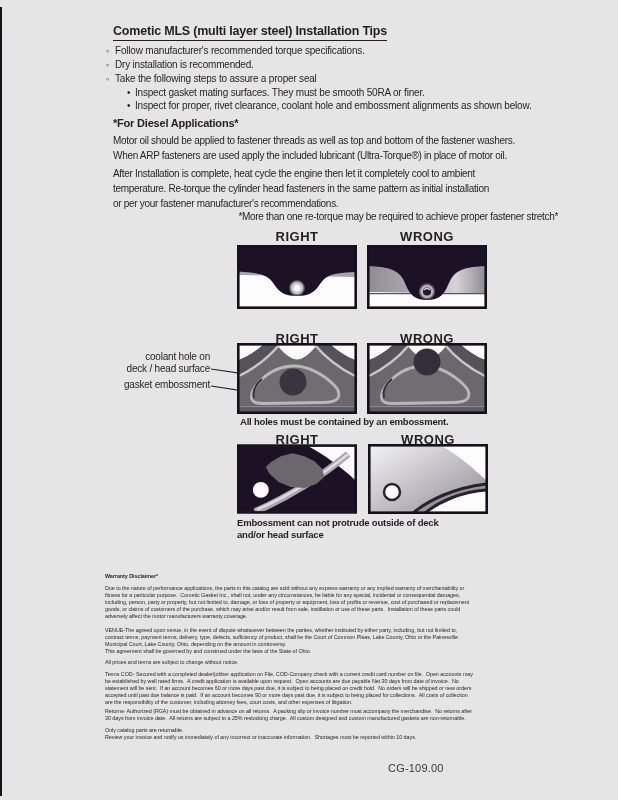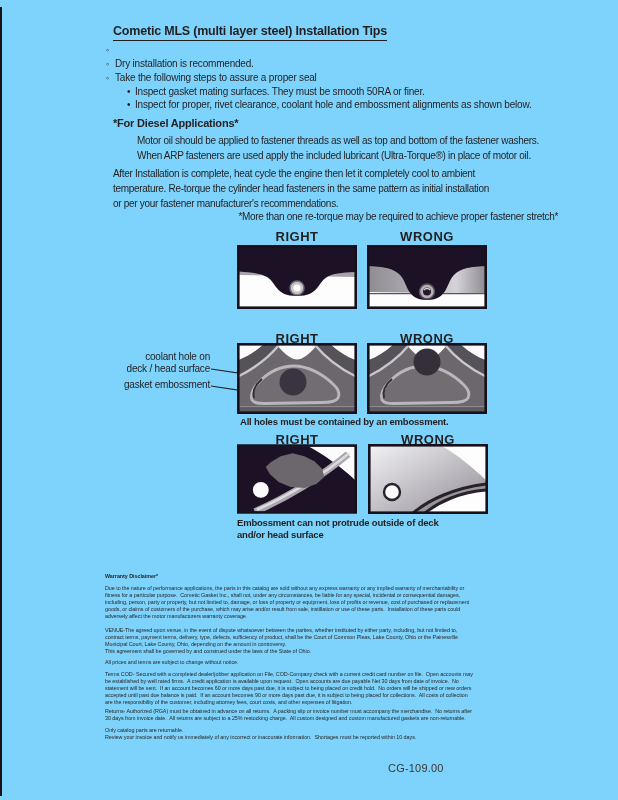--- a/index.html
+++ b/index.html
@@ -1,37 +1,37 @@
 <!DOCTYPE html>
 <html><head>
 <meta charset="utf-8">
 <style>
   html,body { margin:0; padding:0; background:#ffffff; }
   .page {
-    position:relative; width:618px; height:800px; background:#7dd3fc;
+    position:relative; width:618px; height:800px; background:#e5e5e5;
     font-family:"Liberation Sans", sans-serif; color:#231f20; overflow:hidden;
   }
   .edge-line { position:absolute; left:0; top:7px; width:2px; height:789px; background:#171119; }
 
   .title {
     position:absolute; left:113px; top:24px;
     font-size:12.5px; font-weight:bold; letter-spacing:-0.2px;
     border-bottom:1.6px solid #231f20; padding-bottom:2px;
   }
 
   .tips { position:absolute; left:106px; top:44px; font-size:10px; line-height:13px; letter-spacing:-0.2px; }
   .tip { display:flex; align-items:baseline; }
   .tip .m { width:9px; flex:0 0 9px; font-size:9px; }
   .tip.sub { margin-left:21px; }
   .tip.sub .m { width:8px; flex:0 0 8px; font-size:10px; }
 
   .diesel-h { position:absolute; left:113px; top:117px; font-size:11px; font-weight:bold; letter-spacing:-0.2px; }
   .para { position:absolute; left:113px; width:445px; font-size:10px; line-height:15px;
           letter-spacing:-0.3px; white-space:pre-line; }
-  .p1 { top:133px;margin-left:24px; } .p2 { top:166px; } .p3 { top:209px;text-align:right; }
+  .p1 { top:133px; } .p2 { top:166px; } .p3 { top:209px;text-align:right; }
 
   .dlabel { position:absolute; width:120px; text-align:center; font-size:13px; font-weight:bold; letter-spacing:0.5px; }
   .panel  { position:absolute; width:120px; }
   .caption{ position:absolute; font-size:9.5px; font-weight:bold; letter-spacing:-0.2px; line-height:12px; white-space:pre-line; }
 
   .callout { position:absolute; left:95px; width:115px; text-align:right; font-size:10px;
              line-height:11.5px; letter-spacing:-0.2px; white-space:pre-line; }
   .co1 { top:351px; } .co2 { top:379px; }
   .leaders { position:absolute; left:205px; top:355px; }
 
@@ -48,20 +48,21 @@
 
 <div class="page">
 
   <div class="edge-line"></div>
 
   <div class="title">Cometic MLS (multi layer steel) Installation Tips</div>
 
   <div class="tips">
     <div class="tip">
       <span class="m">◦</span>
+      <span>Follow manufacturer's recommended torque specifications.</span>
     </div>
     <div class="tip">
       <span class="m">◦</span>
       <span>Dry installation is recommended.</span>
     </div>
     <div class="tip">
       <span class="m">◦</span>
       <span>Take the following steps to assure a proper seal</span>
     </div>
     <div class="tip sub">

